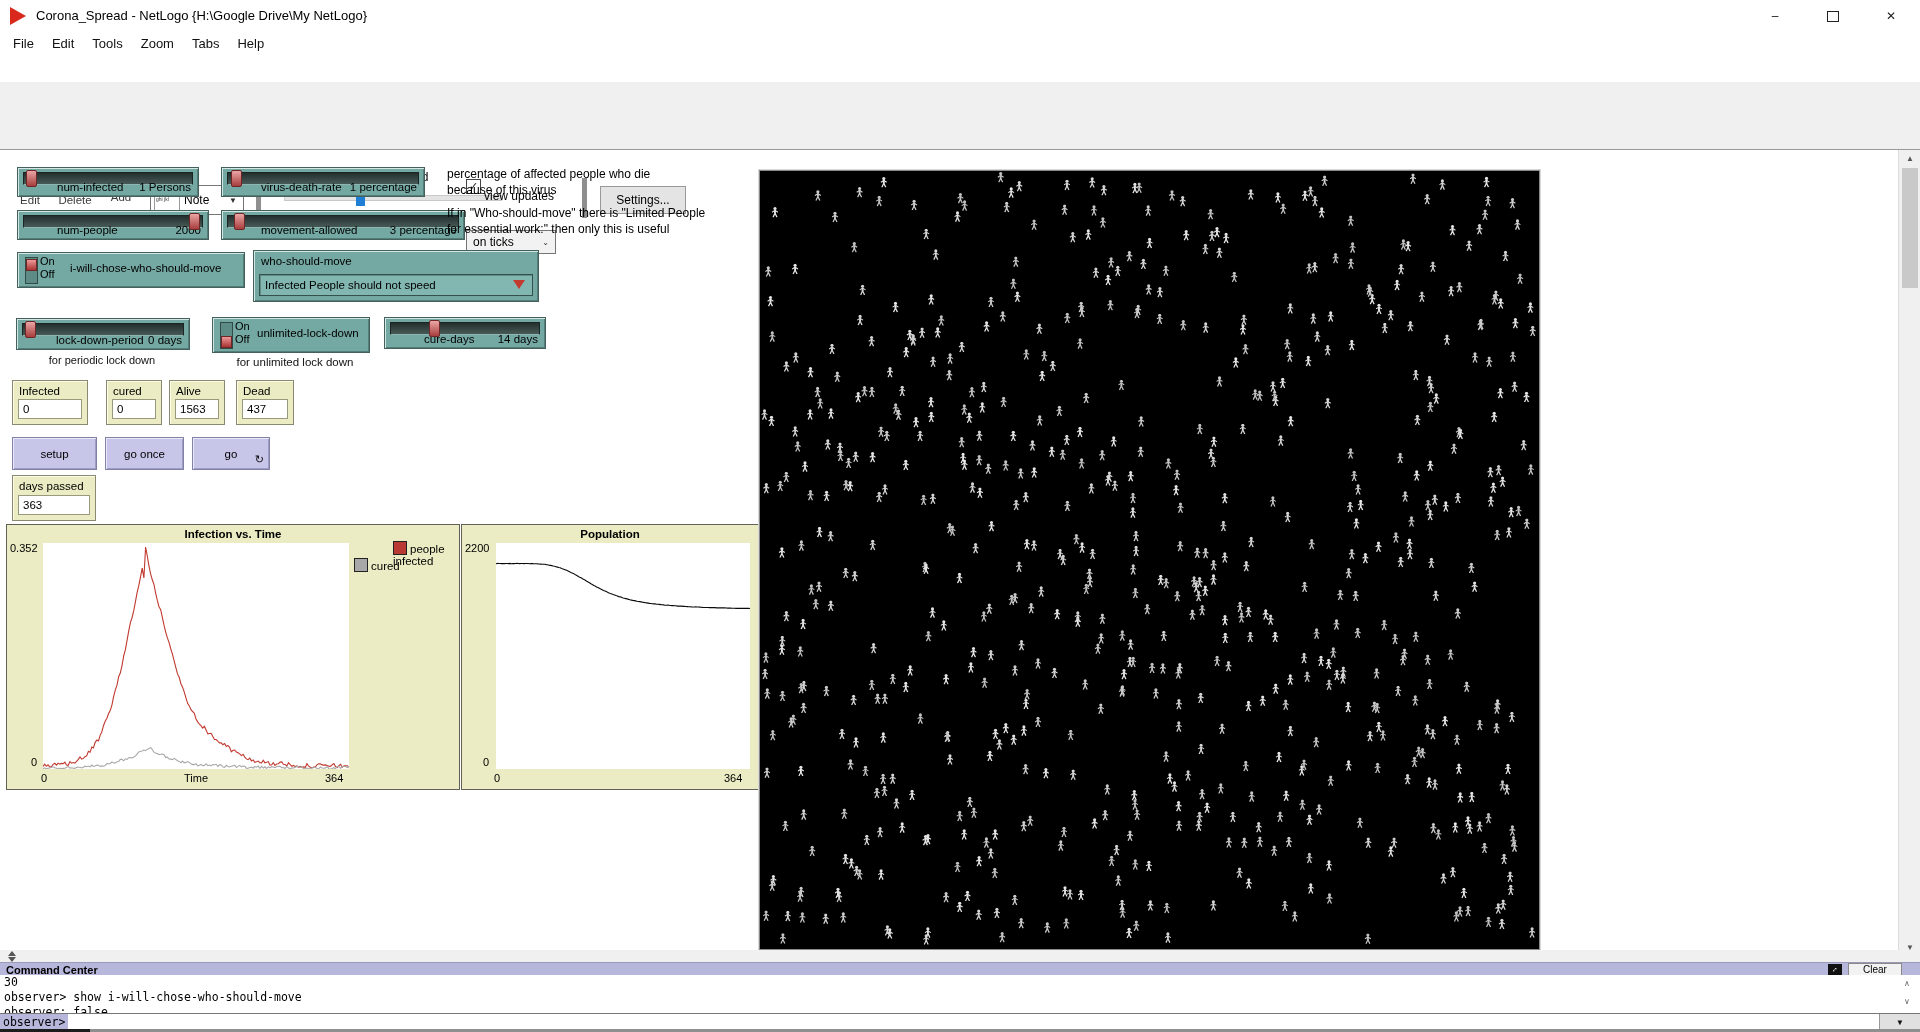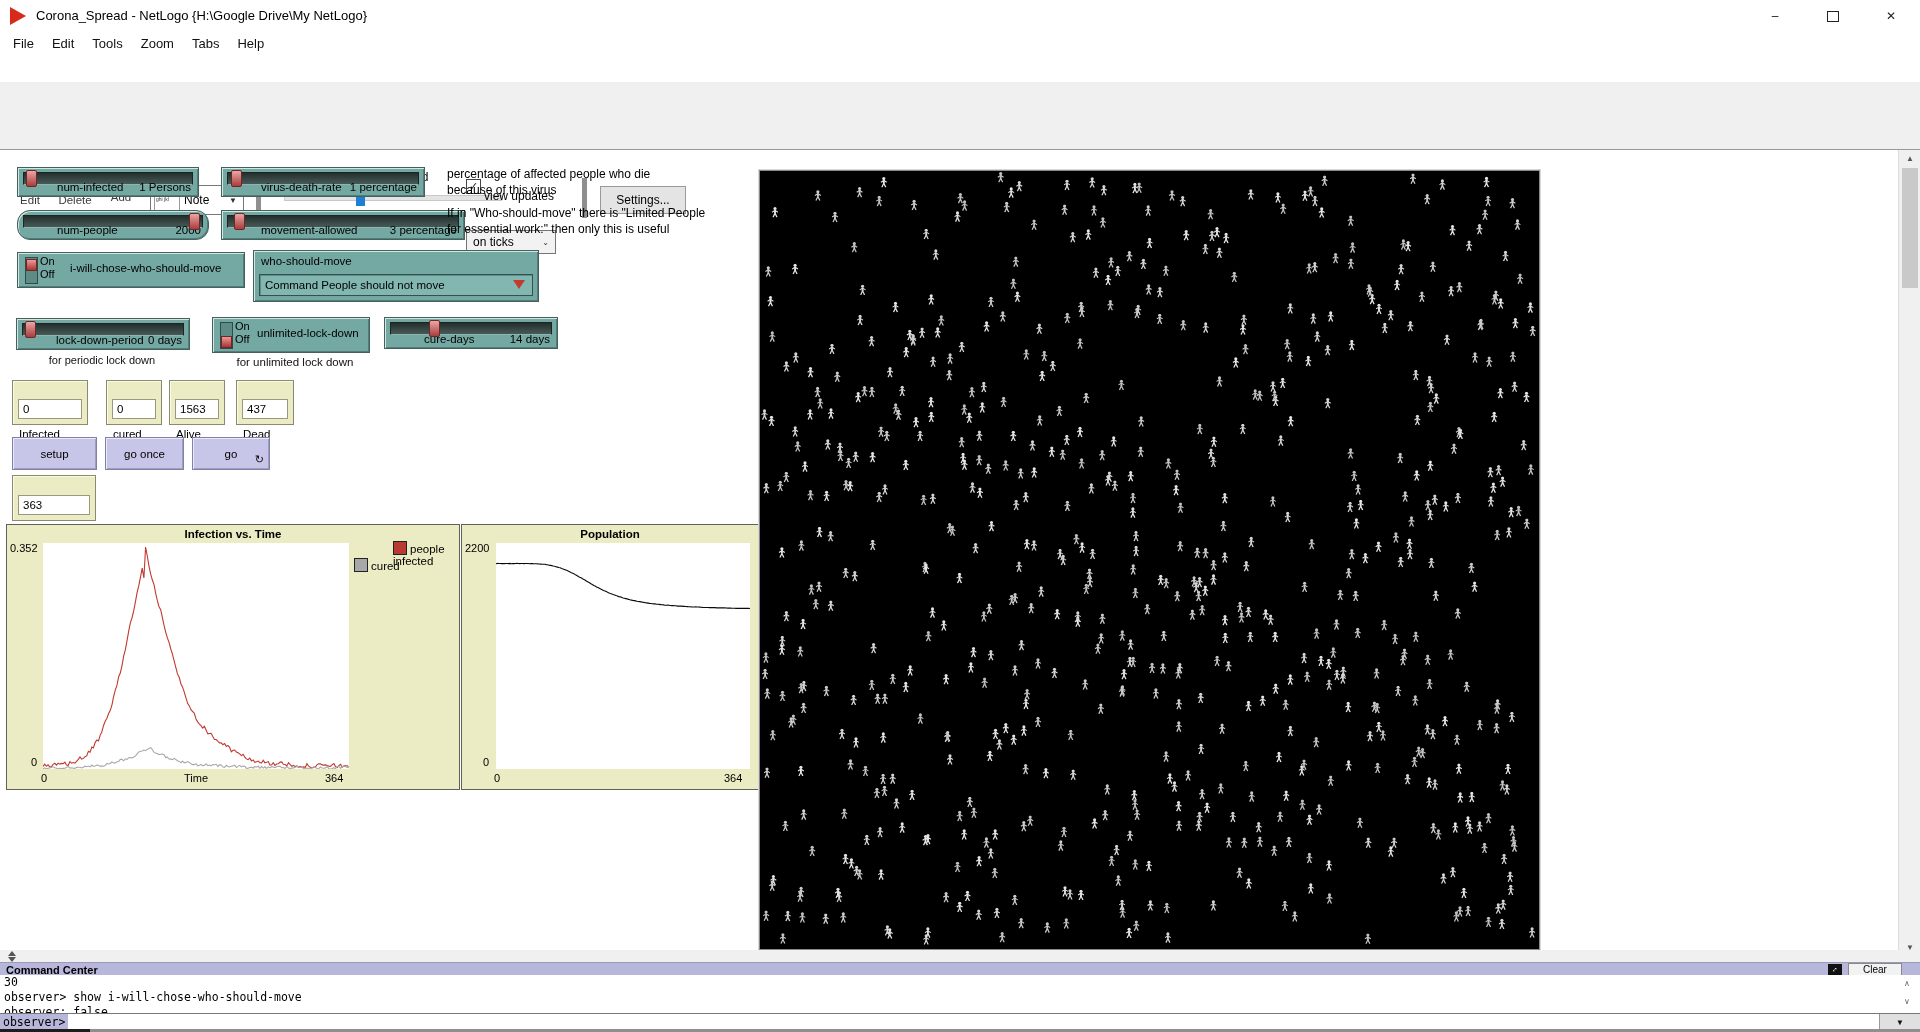--- a/index.html
+++ b/index.html
@@ -38,21 +38,21 @@
   .sval{position:absolute;right:7px;bottom:3px;font-size:11.5px;}
   .sw-track{position:absolute;left:7px;top:4px;width:11px;height:25px;background:#5d8b86;border:1px solid #314a46;}
   .sw-knob{position:absolute;left:0px;width:9px;height:10px;background:linear-gradient(#e99,#a33);border:1px solid #6e2626;}
   .sw-on{position:absolute;left:22px;top:2px;font-size:11px;}
   .sw-off{position:absolute;left:22px;top:15px;font-size:11px;}
   .sw-lab{position:absolute;left:52px;top:9px;font-size:11.5px;}
   .ch-title{position:absolute;top:4px;left:7px;font-size:11.5px;}
   .ch-box{position:absolute;left:5px;right:5px;bottom:5px;height:20px;background:#82b6b0;border:1px solid #35514d;box-shadow:inset 1px 1px 0 #5f8d88;font-size:11.5px;line-height:20px;padding-left:5px;}
   .ch-tri{position:absolute;right:7px;top:5px;width:0;height:0;border-left:6px solid transparent;border-right:6px solid transparent;border-top:9px solid #c23a30;}
   .monitor{background:#ebebc4;border:1px solid #8a8a72;box-shadow:inset 1px 1px 0 #fbfbe6;}
-  .mlab{position:absolute;top:4px;left:6px;font-size:11.5px;margin-top:43px;}
+  .mlab{position:absolute;top:4px;left:6px;font-size:11.5px;}
   .mval{position:absolute;left:5px;right:5px;bottom:5px;height:18px;background:#fff;border:1px solid #99997e;font-size:11.5px;line-height:18px;padding-left:4px;}
   .nlbtn{background:#c7c6e9;border:1px solid #8181a5;box-shadow:inset 1px 1px 0 #e9e9fa,inset -1px -1px 0 #9e9dc5;display:flex;align-items:center;justify-content:center;font-size:11.5px;}
   .caption{font-size:11px;color:#111;}
   .note{font-size:12px;line-height:16px;color:#000;}
 
   
   .plot{background:#ebebc4;border:1px solid #61615a;}
   .ptitle{position:absolute;top:3px;left:0;width:100%;text-align:center;font-weight:bold;font-size:11.5px;}
   .parea{position:absolute;background:#fff;}
   .axlab{position:absolute;font-size:11px;}
@@ -150,21 +150,21 @@
     <div class="groove"></div>
       <div class="thumb" style="left: 9px;"></div>
     <span class="slab">virus-death-rate</span>
     <span class="sval">1 percentage</span>
   </div>
   <div class="abs note" style="left:447px;top:166px;width:330px;">
     <div>percentage of affected people who die</div>
       <div>because of this virus</div>
   </div>
 
-  <div class="abs nlw" style="left:17px;top:210px;width:190px;height:28px;border-radius:13px;">
+  <div class="abs nlw" style="left:17px;top:210px;width:190px;height:28px;">
     <div class="groove"></div>
       <div class="thumb" style="left: 171px;"></div>
     <span class="slab">num-people</span>
     <span class="sval">2000</span>
   </div>
   <div class="abs nlw" style="left:221px;top:210px;width:242px;height:28px;">
     <div class="groove"></div>
       <div class="thumb" style="left: 12px;"></div>
     <span class="slab">movement-allowed</span>
     <span class="sval">3 percentage</span>
@@ -178,21 +178,21 @@
     <div class="sw-track">
         <div class="sw-knob" style="top: 1px;"></div>
       </div>
     <span class="sw-on">On</span>
     <span class="sw-off">Off</span>
     <span class="sw-lab">i-will-chose-who-should-move</span>
   </div>
   <div class="abs nlw" style="left:253px;top:250px;width:284px;height:50px;">
     <span class="ch-title">who-should-move</span>
     <div class="ch-box">
-      <span>Command People should not move</span>
+      <span>Infected People should not speed</span>
       <div class="ch-tri"></div>
     </div>
   </div>
 
   <div class="abs nlw" style="left:16px;top:318px;width:172px;height:30px;">
     <div class="groove"></div>
       <div class="thumb" style="left: 8px;"></div>
     <span class="slab">lock-down-period</span>
     <span class="sval">0 days</span>
   </div>
@@ -201,21 +201,21 @@
   <div class="abs nlw" style="left:212px;top:317px;width:156px;height:34px;">
     <div class="sw-track">
         <div class="sw-knob" style="top: 13px;"></div>
       </div>
     <span class="sw-on">On</span>
     <span class="sw-off">Off</span>
     <span class="sw-lab" style="left:44px;">unlimited-lock-down</span>
   </div>
   <div class="abs caption" style="left:212px;top:356px;width:166px;text-align:center;font-size:11.5px;">for unlimited lock down</div>
 
-  <div class="abs nlw" style="left:384px;top:317px;width:160px;height:30px;padding-left:12px;">
+  <div class="abs nlw" style="left:384px;top:317px;width:160px;height:30px;">
     <div class="groove"></div>
       <div class="thumb" style="left: 44px;"></div>
     <span class="slab">cure-days</span>
     <span class="sval">14 days</span>
   </div>
 
   <div class="abs monitor" style="left:12px;top:380px;width:74px;height:43px;">
     <span class="mlab">Infected</span>
     <div class="mval">0</div>
   </div>

